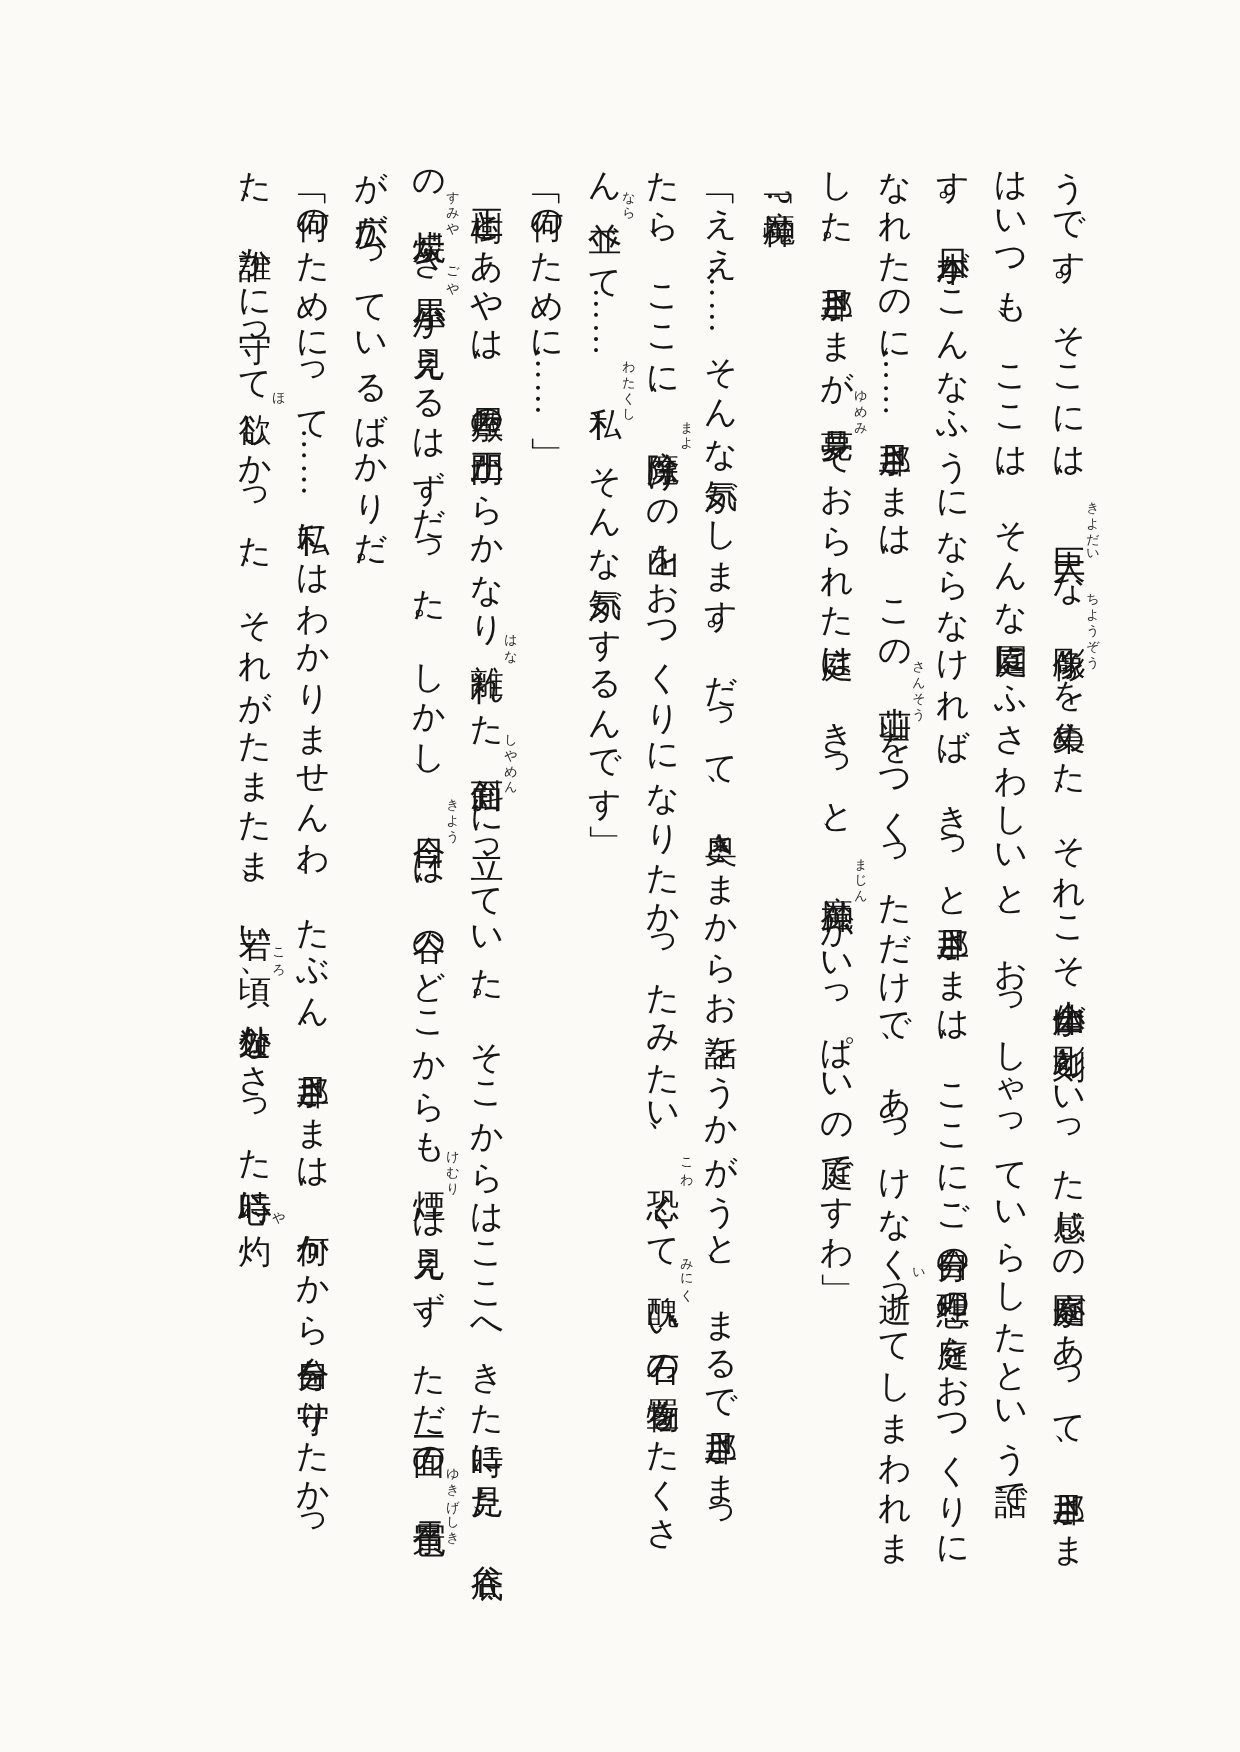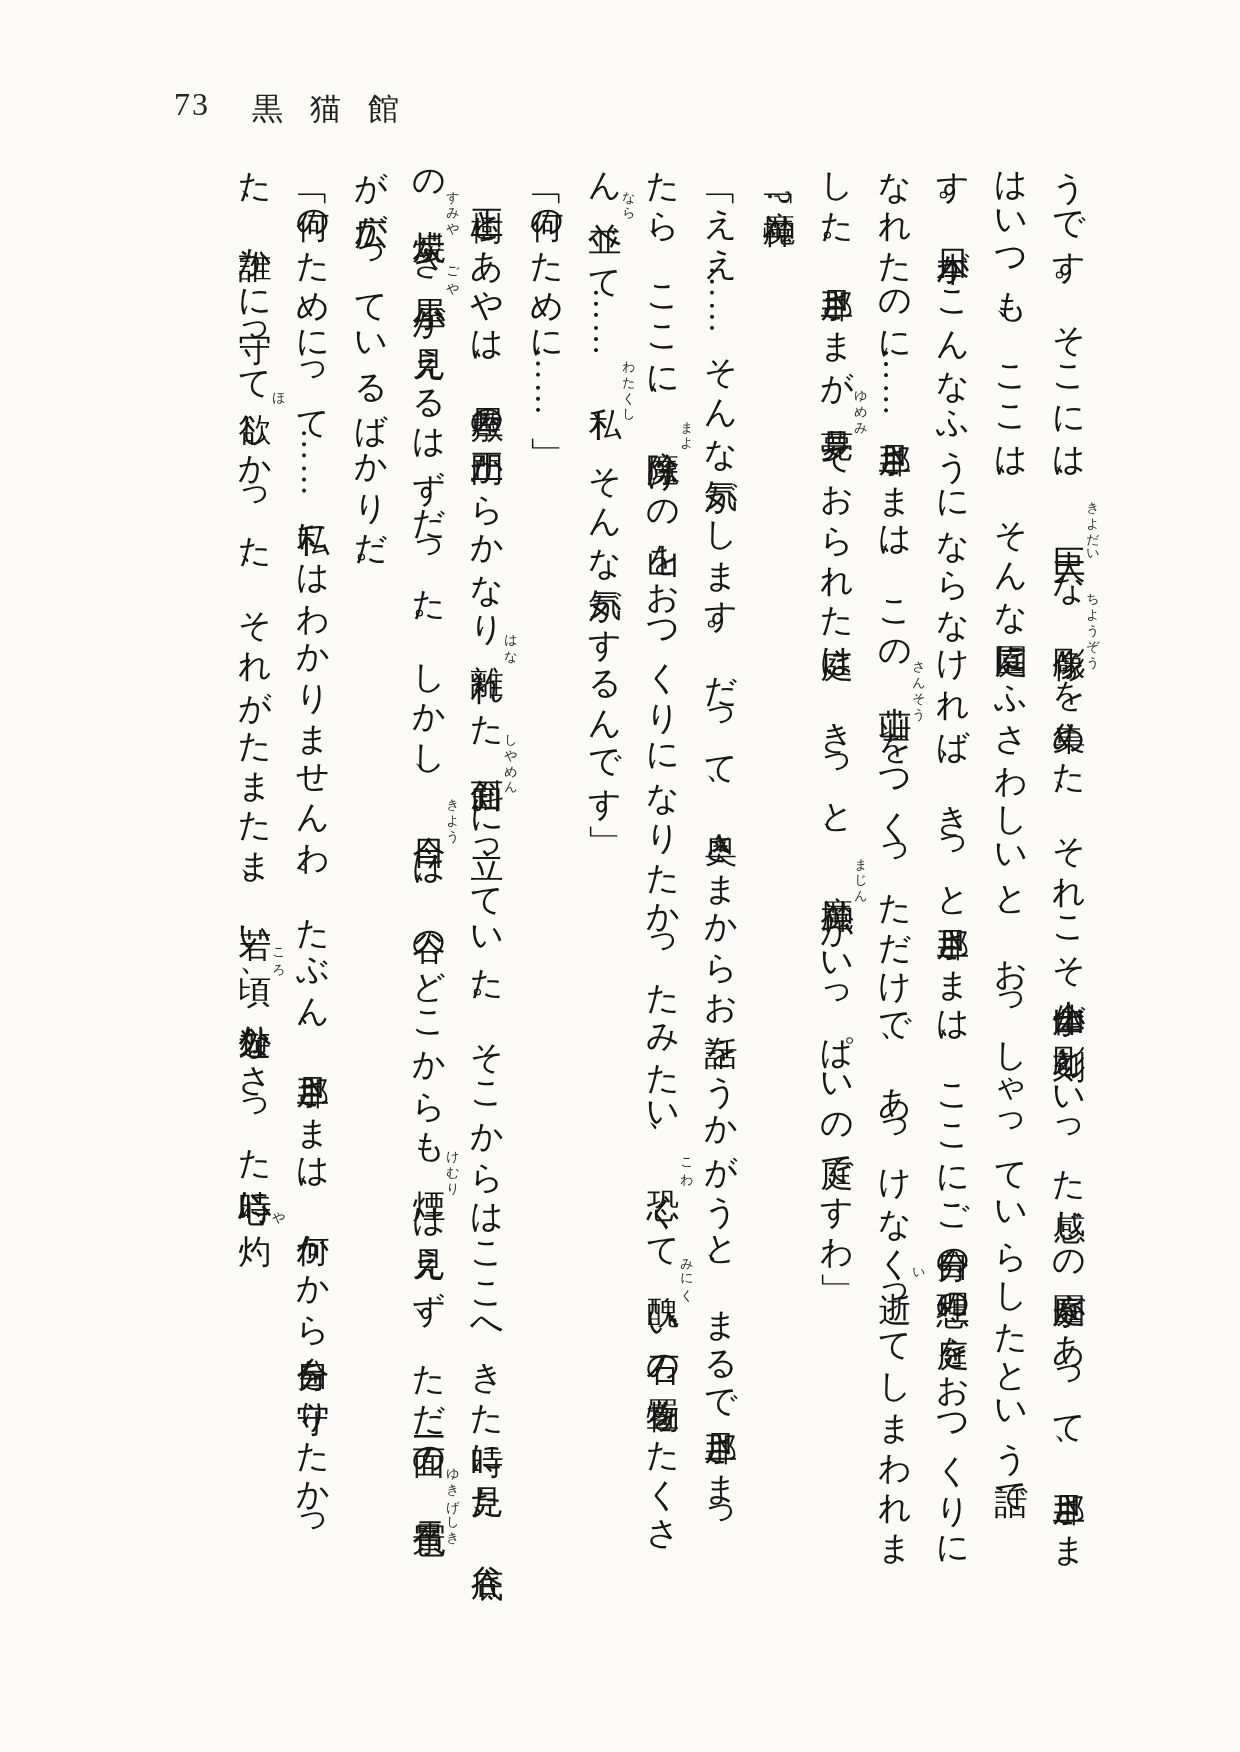--- a/index.html
+++ b/index.html
@@ -66,24 +66,20 @@
     font-size: 13px;
     letter-spacing: 1px;
     color: #2a2a2a;
   }
 </style>
 </head>
 <body>
 
 <div class="page">
 
-  <div class="running-head">
-    <span class="page-number">73</span>
-    <span class="book-title">黒猫館</span>
-  </div>
 
   <div class="text-block">
       <p class="para">うです。そこには、<ruby>巨大<rt>きよだい</rt></ruby>な<ruby>彫像<rt>ちようぞう</rt></ruby>を集めた、それこそ山全体が彫刻といった感じの庭園があって、旦那さまはいつも、ここは、そんな庭園にふさわしいと、おっしゃっていらしたという話です。日本がこんなふうにならなければ、きっと旦那さまは、ここにご自分の理想の庭をおつくりになれたのに……旦那さまは、この<ruby>山荘<rt>さんそう</rt></ruby>をつくっただけで、あっけなく<ruby>逝<rt>い</rt></ruby>ってしまわれました。旦那さまが<ruby>夢見<rt>ゆめみ</rt></ruby>ておられた庭は、きっと、<ruby>魔神<rt>まじん</rt></ruby>がいっぱいの庭ですわ」</p>
       <p class="para indent">「魔神?」</p>
       <p class="para indent">「ええ……そんな気がします。だって、奥さまからお話をうかがうと、まるで旦那さまったら、ここに、<ruby>魔除<rt>まよ</rt></ruby>けの山をおつくりになりたかったみたい、<ruby>恐<rt>こわ</rt></ruby>くて<ruby>醜<rt>みにく</rt></ruby>い石の置物をたくさん<ruby>並<rt>なら</rt></ruby>べて……<ruby>私<rt>わたくし</rt></ruby>、そんな気がするんです」</p>
       <p class="para indent">「何のために……」</p>
       <p class="para indent">正樹とあやは、屋敷の正門からかなり<ruby>離<rt>はな</rt></ruby>れた<ruby>斜面<rt>しやめん</rt></ruby>に立っていた。そこからはここへきた時に見た、谷底の<ruby>炭焼<rt>すみや</rt></ruby>き<ruby>小屋<rt>ごや</rt></ruby>が見えるはずだった。しかし、<ruby>今日<rt>きよう</rt></ruby>は、谷のどこからも<ruby>煙<rt>けむり</rt></ruby>は見えず、ただ一面の<ruby>雪景色<rt>ゆきげしき</rt></ruby>が広がっているばかりだ。</p>
       <p class="para indent">「何のためにって……私にはわかりませんわ。たぶん、旦那さまは、何かから自分を守りたかった、誰かに守って<ruby>欲<rt>ほ</rt></ruby>しかった、それがたまたま、若い<ruby>頃<rt>ころ</rt></ruby>、外遊なさった時心に<ruby>灼<rt>や</rt></ruby></p>
     </div>
 

